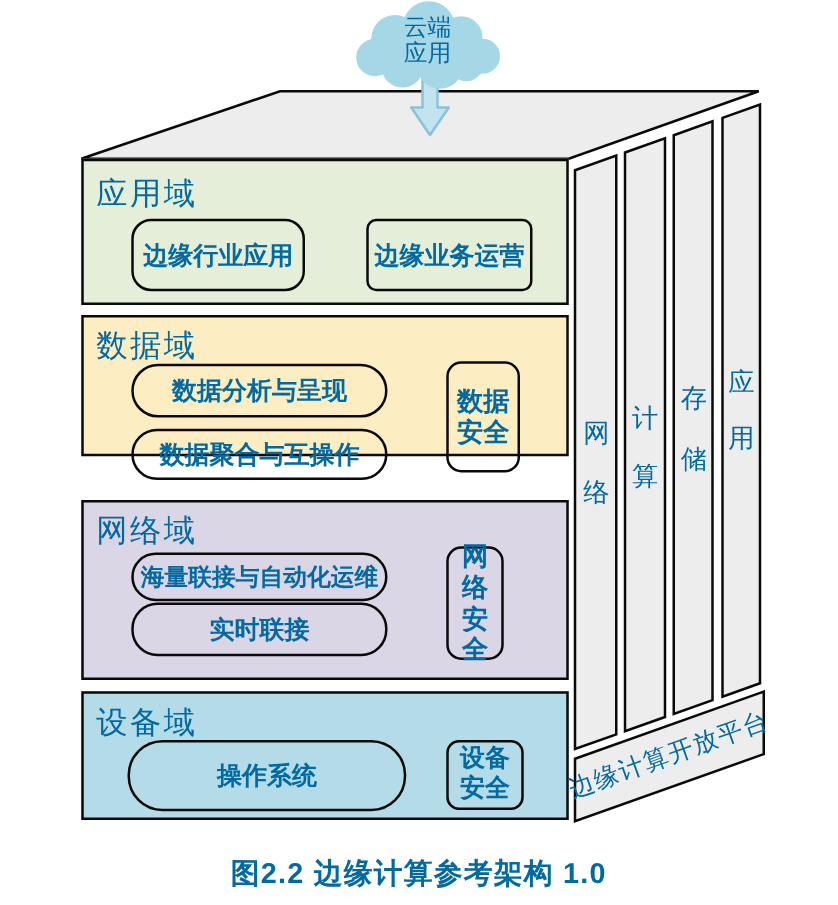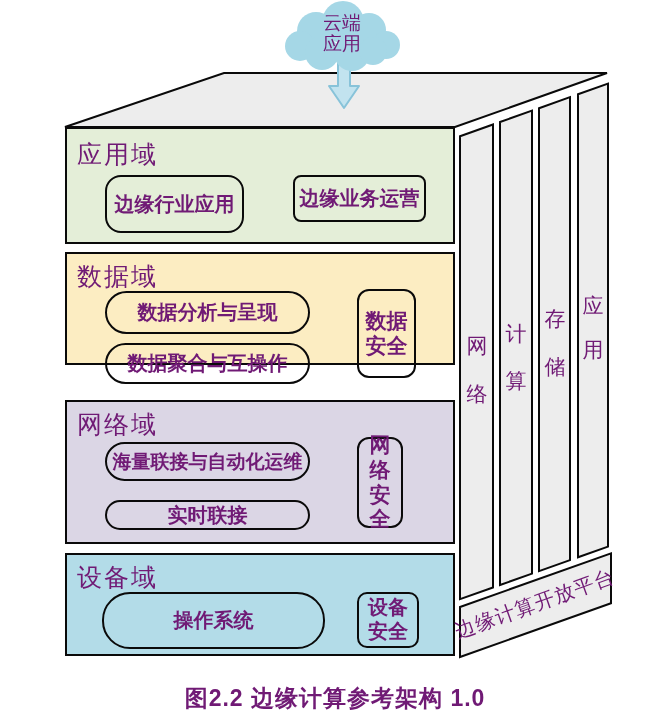--- a/index.html
+++ b/index.html
@@ -1,21 +1,21 @@
 <!DOCTYPE html>
 <html><head>
 <meta charset="utf-8">
 <style>
   html,body{margin:0;padding:0;background:#ffffff;}
   #scene{
     position:relative;
     width:670px;height:724px;
     background:#ffffff;
     font-family:"Liberation Serif","DejaVu Serif",serif;
-    color:#701a75;
+    color:#0369a1;
     overflow:hidden;
   }
   #shapes{position:absolute;left:0;top:0;z-index:1;}
 
   
   .layer{
     position:absolute;left:65px;width:390px;
     border:2.5px solid #0a0a0a;
     box-sizing:border-box;
     z-index:2;
@@ -38,28 +38,28 @@
     border:2.5px solid #0a0a0a;
     box-sizing:border-box;
     display:flex;align-items:center;justify-content:center;
     font-size:20px;
     background:transparent;
     text-align:center;
     font-weight:bold;
   }
   
   .app-box1{left:38px;top:46px;width:139px;height:58px;border-radius:16px;}
-  .app-box2{left:226px;top:46px;width:133px;height:47px;border-radius:8px;}
+  .app-box2{left:226px;top:46px;width:133px;height:58px;border-radius:8px;}
   
   .data-pill1{left:38px;top:37px;width:205px;height:43px;border-radius:22px;}
   .data-pill2{left:38px;top:89px;width:205px;height:41px;border-radius:21px;text-align:center;}
   .data-sec{left:290px;top:35px;width:59px;height:89px;border-radius:12px;font-size:21px;line-height:1.18;padding:16px 1px;}
   
   .net-pill1{left:38px;top:40px;width:205px;height:39px;border-radius:20px;font-size:19px;}
-  .net-pill2{left:38px;top:98px;width:205px;height:30px;border-radius:21px;}
+  .net-pill2{left:38px;top:80px;width:205px;height:43px;border-radius:21px;}
   .net-sec{left:290px;top:35px;width:46px;height:91px;border-radius:12px;font-size:21px;line-height:1.18;padding:0 1px;}
   
   .dev-pill1{left:35px;top:37px;width:223px;height:57px;border-radius:28px;}
   .dev-sec{left:290px;top:37px;width:62px;height:56px;border-radius:10px;font-size:20px;line-height:1.18;padding:0 1px;}
 
   
   .col-label{
     position:absolute;z-index:3;
     writing-mode:vertical-rl;
     text-orientation:upright;

